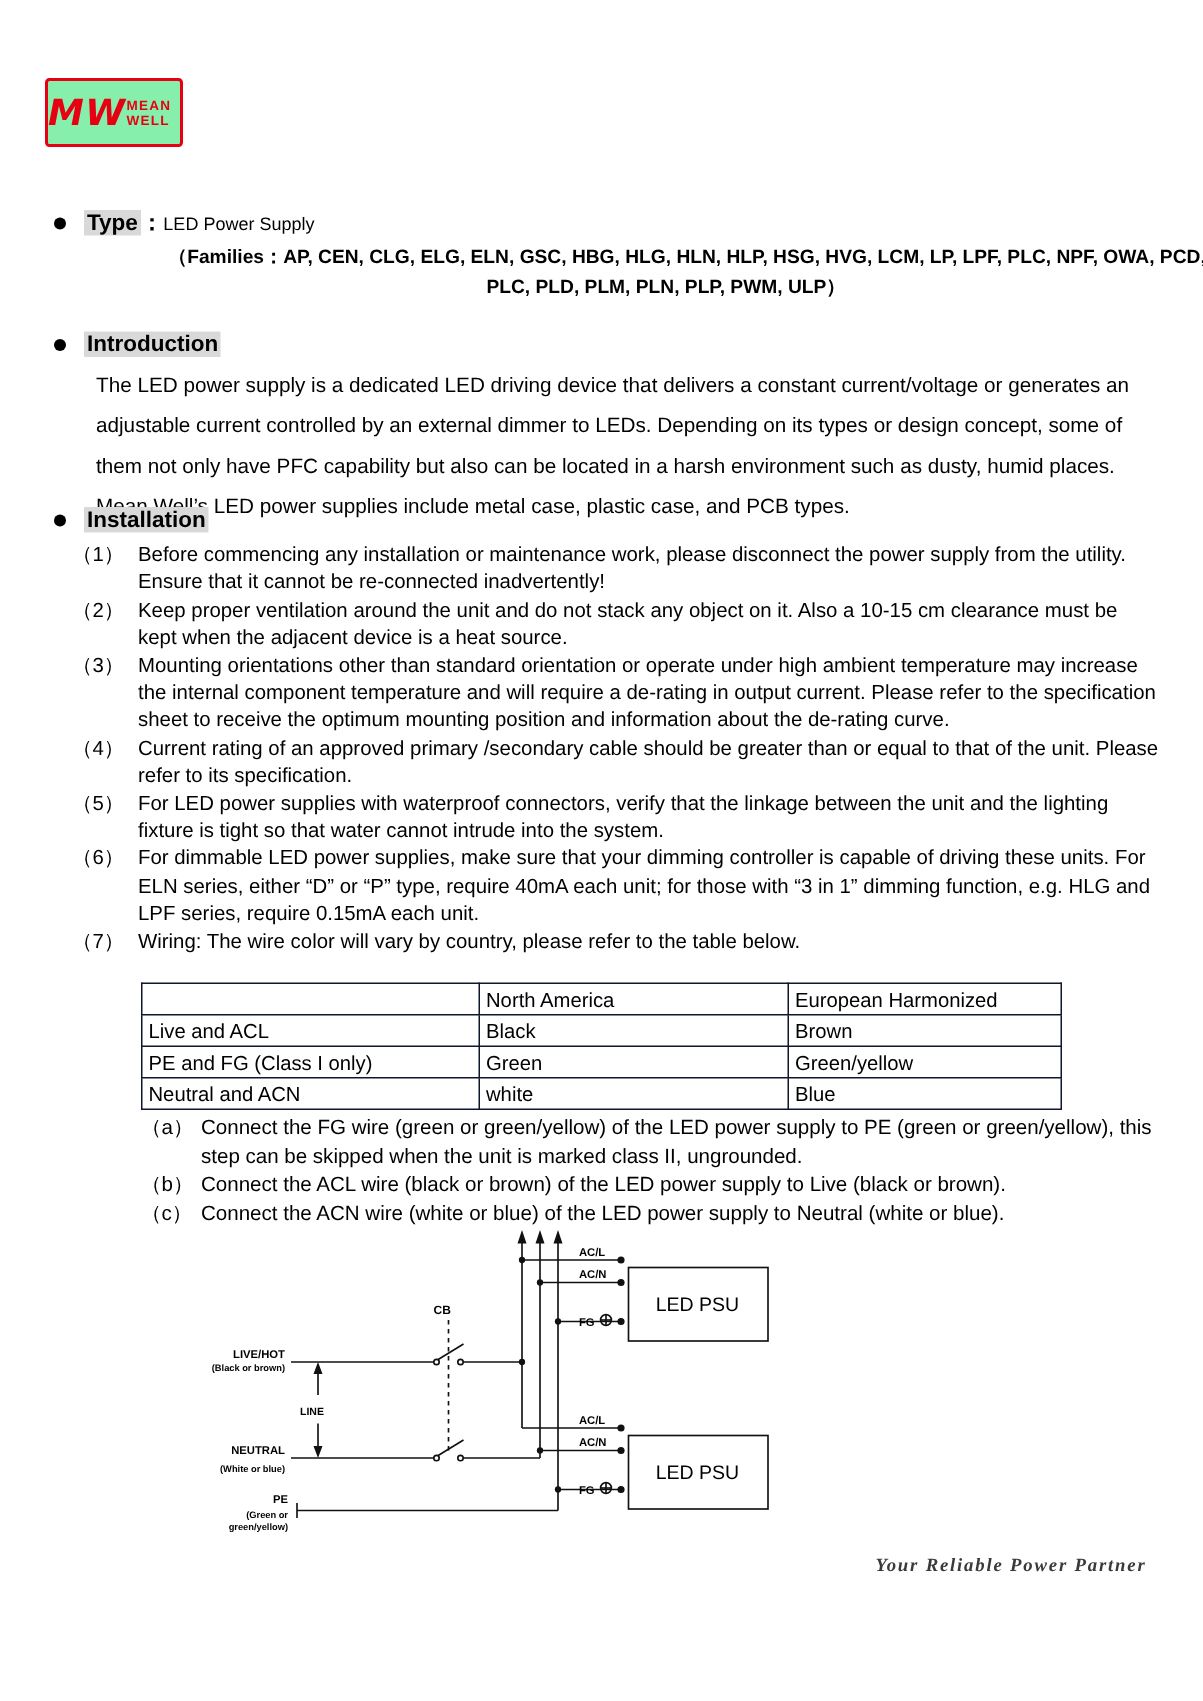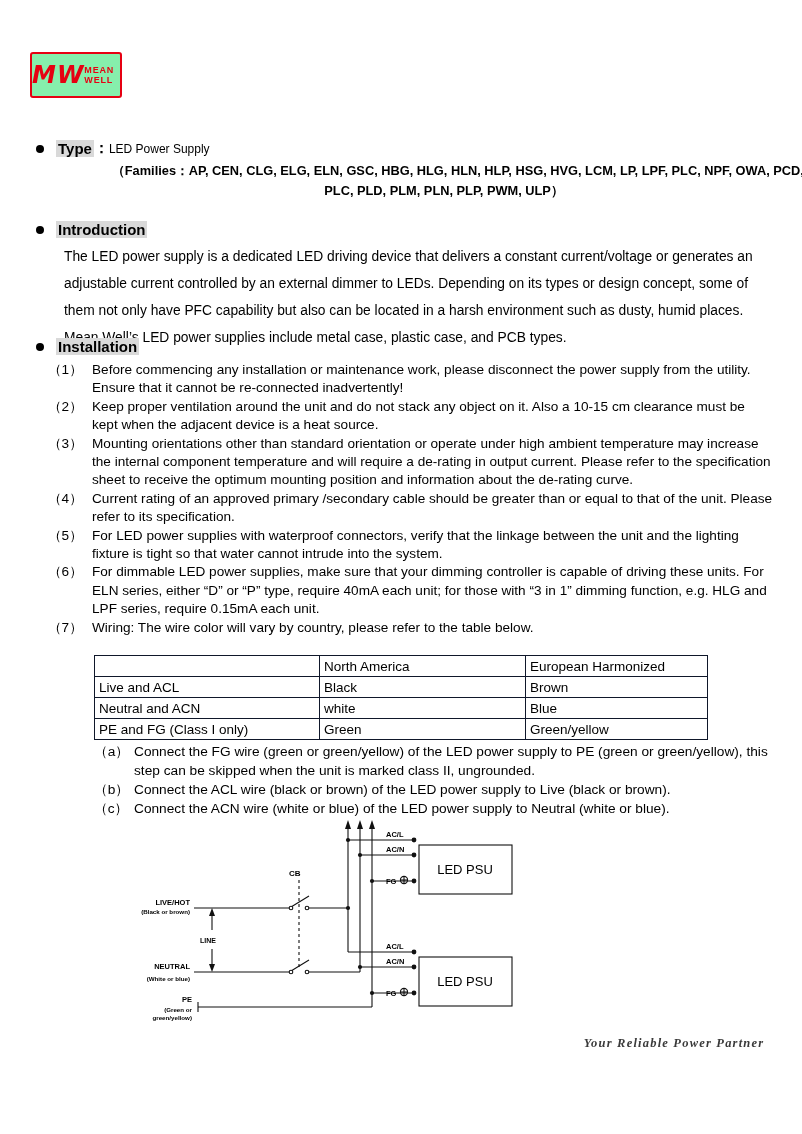--- a/index.html
+++ b/index.html
@@ -134,28 +134,28 @@
       <td></td>
       <td>North America</td>
       <td>European Harmonized</td>
     </tr>
     <tr>
       <td>Live and ACL</td>
       <td>Black</td>
       <td>Brown</td>
     </tr>
     <tr>
+      <td>PE and FG (Class I only)</td>
+      <td>Green</td>
+      <td>Green/yellow</td>
+    </tr>
+    <tr>
       <td>Neutral and ACN</td>
       <td>white</td>
       <td>Blue</td>
-    </tr>
-    <tr>
-      <td>PE and FG (Class I only)</td>
-      <td>Green</td>
-      <td>Green/yellow</td>
     </tr>
   </tbody>
     </table>
 
   <div class="notes">
     <div class="note">
       <span class="note-num">（a）</span>
       <span class="note-text">Connect the FG wire (green or green/yellow) of the LED power supply to PE (green or green/yellow), this step can be skipped when the unit is marked class II, ungrounded.</span>
     </div>
     <div class="note">

